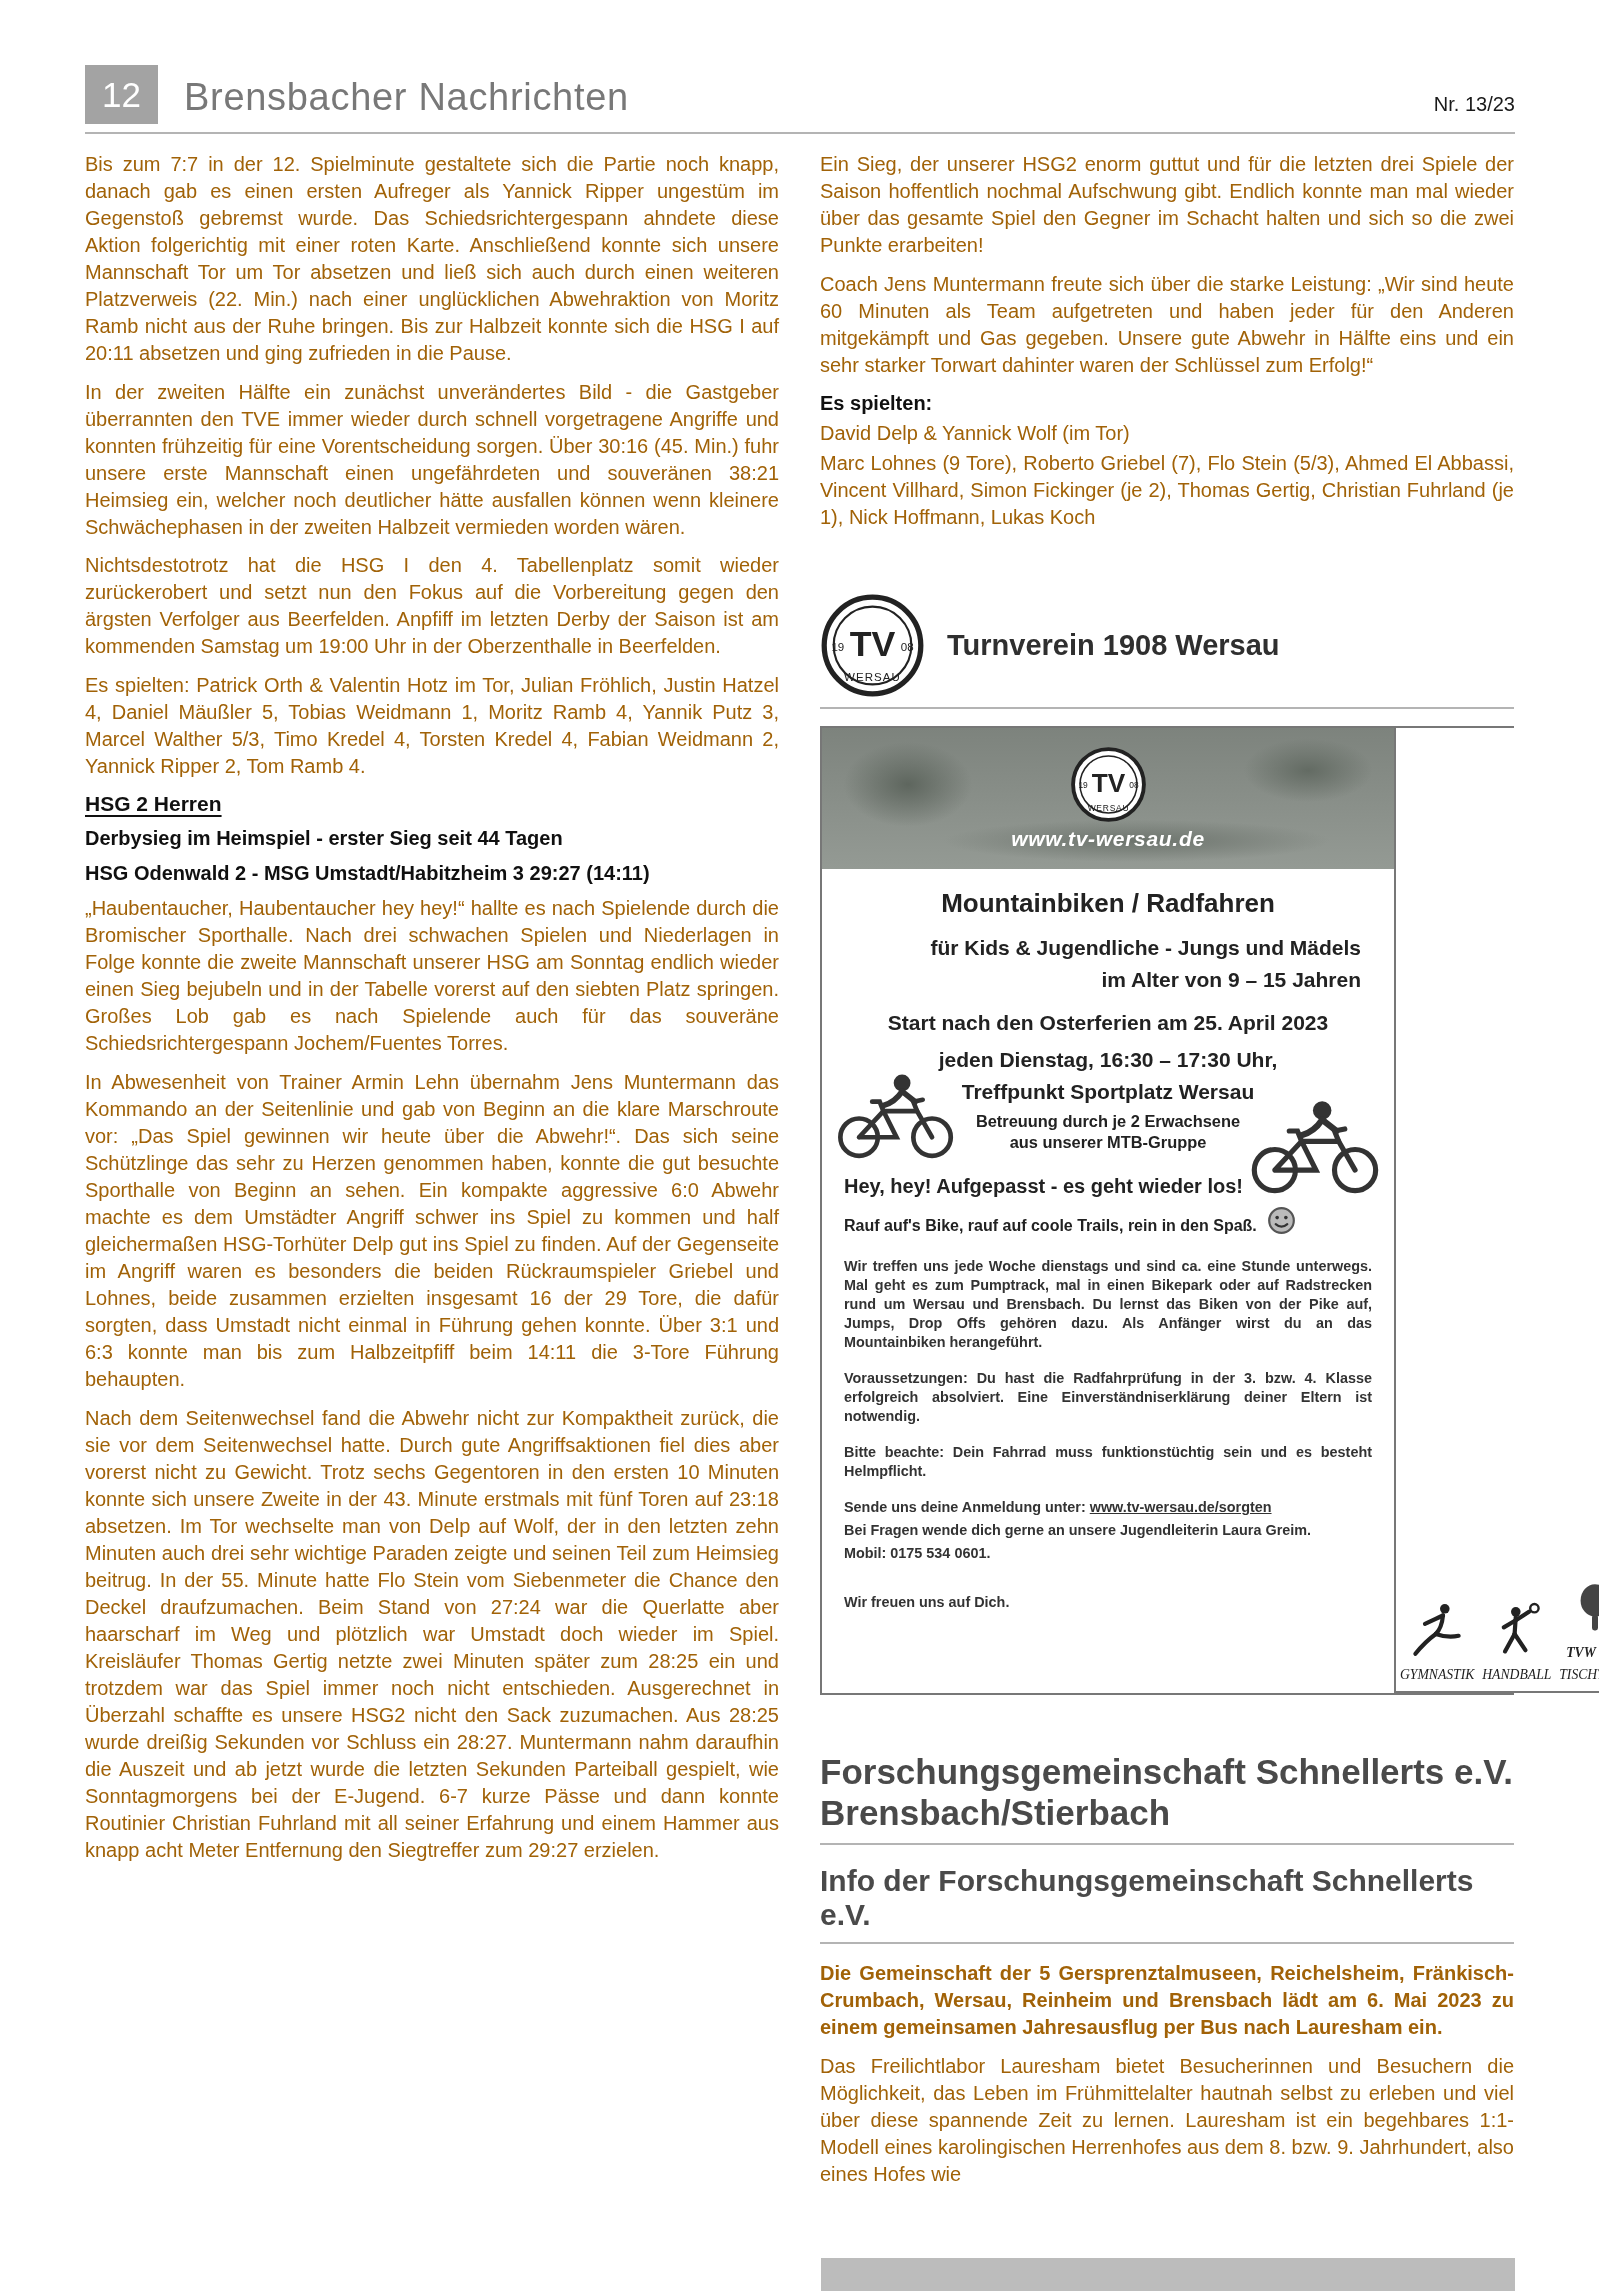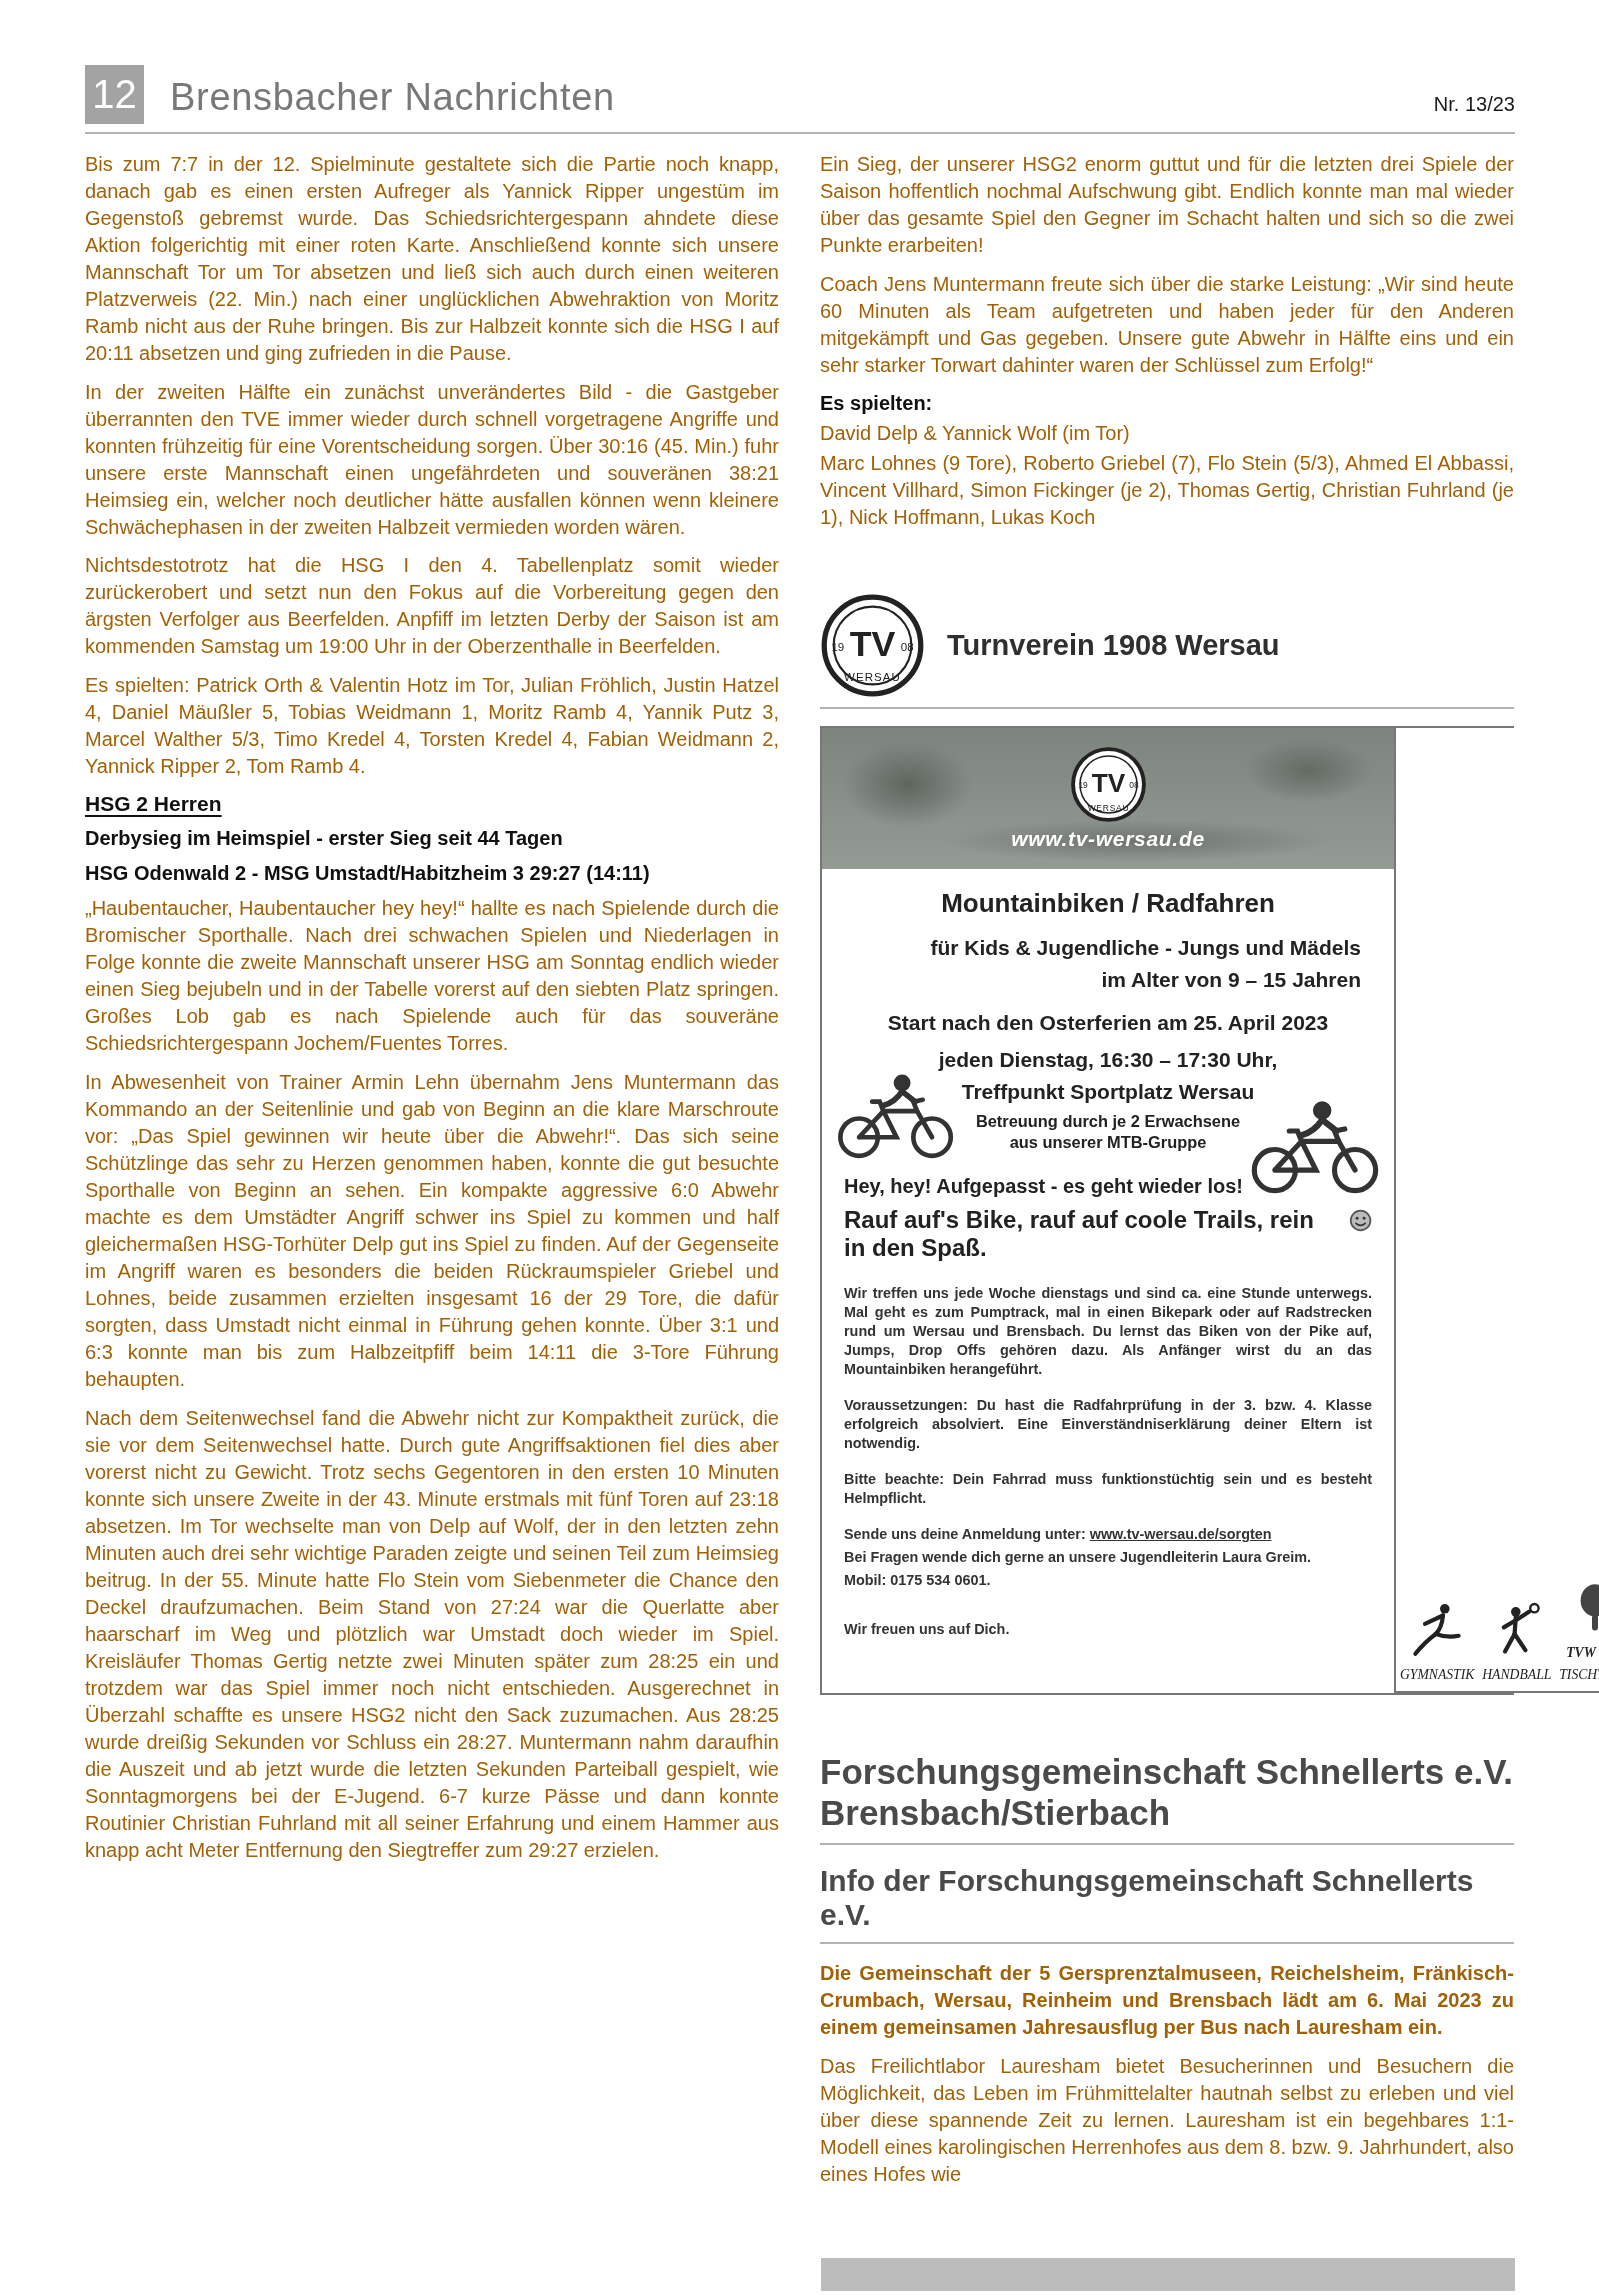--- a/index.html
+++ b/index.html
@@ -9,21 +9,21 @@
     background:#ffffff;
     font-family:"Liberation Sans", sans-serif;
     color:#111;
     box-sizing:border-box;
     padding:65px 85px 0 85px;
     overflow:hidden;
     margin:0 auto;
   }
   
   .hdr{display:flex;align-items:flex-end;gap:26px;}
-  .pagenum{width:59px;height:59px;background:#a3a3a3;color:#fff;font-size:40px;
+  .pagenum{width:73px;height:59px;background:#a3a3a3;color:#fff;font-size:35px;
     display:flex;align-items:center;justify-content:center;}
   .ptitle{flex:1;font-size:38px;color:#787878;letter-spacing:0.7px;padding-bottom:5.2px;}
   .pissue{font-size:20px;color:#1a1a1a;padding-bottom:7.9px;}
   .rule{height:2px;background:#b4b4b4;}
   .hdr-rule{margin-top:7.9px;}
   
   .columns{display:flex;gap:41px;margin-top:17px;}
   .col{width:694px;box-sizing:border-box;}
   .para{font-size:20px;line-height:27px;text-align:justify;margin:0 0 11.8px 0;color:#a16207;}
   .subhead{font-size:20px;line-height:27px;font-weight:bold;margin:0 0 7.9px 0;color:#101010;}
@@ -52,21 +52,21 @@
   .f-title{font-size:26px;font-weight:bold;margin:0 0 17px 0;}
   .f-sub{font-size:21px;font-weight:bold;margin:0 0 7.9px 0;text-align:right;}
   .f-start{font-size:21px;font-weight:bold;margin:18.3px 0 13px 0;}
   .f-time,.f-place{font-size:21px;font-weight:bold;margin:0 0 7.9px 0;}
   .f-care{font-size:16.4px;font-weight:bold;margin:6.5px 0 0 0;line-height:21px;}
   .bike{position:absolute;}
   .bike-left{left:9.2px;top:340px;width:131px;}
   .bike-right{right:6.5px;top:366px;width:144px;}
   .flyer-hey{padding:22px 22px 0 22px;font-weight:bold;color:#222;}
   .hey1{font-size:20px;margin:0 0 7.9px 0;}
-  .hey2row{display:flex;align-items:flex-start;gap:10.5px;font-size:24px;}
+  .hey2row{display:flex;align-items:flex-end;gap:10.5px;font-size:16px;}
   .flyer-smalls{padding:22px 22px 0 22px;font-size:14.4px;line-height:19px;font-weight:bold;color:#333;}
   .flyer-smalls p{margin:0 0 17px 0;text-align:justify;}
   .f-signup{margin-top:3.9px;}
   .f-link{text-decoration:underline;}
   .f-contact{margin:0 0 3.9px 0 !important;}
   .f-closing{margin-top:30px !important;}
   
   .flyer-side{width:116px;border-left:2px solid #777;display:flex;flex-direction:row;}
   .side-cell{flex:1;border-bottom:2px solid #777;display:flex;flex-direction:column;
     align-items:center;justify-content:flex-end;gap:5.2px;padding:6.5px 3.9px 7.9px 3.9px;background:#fff;}

